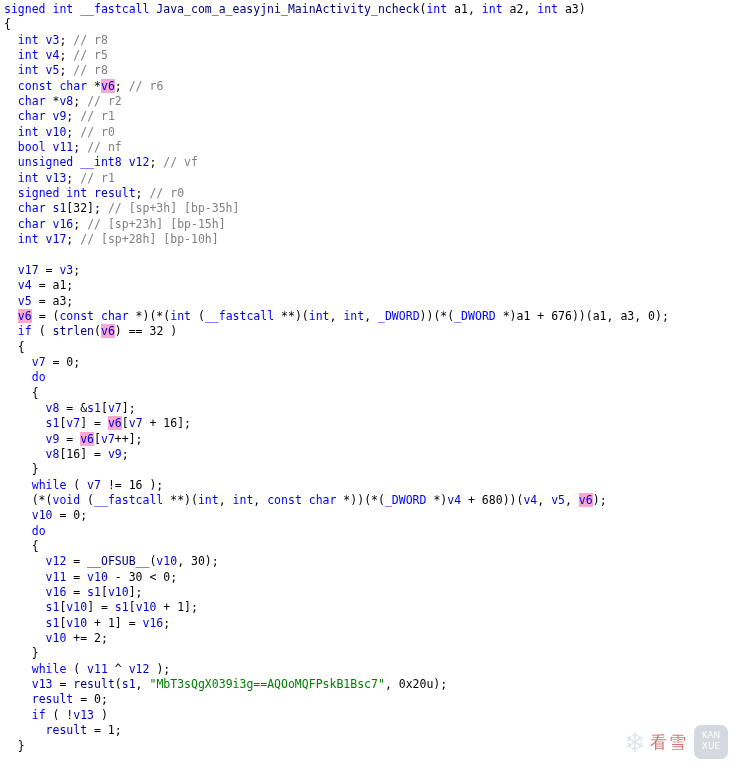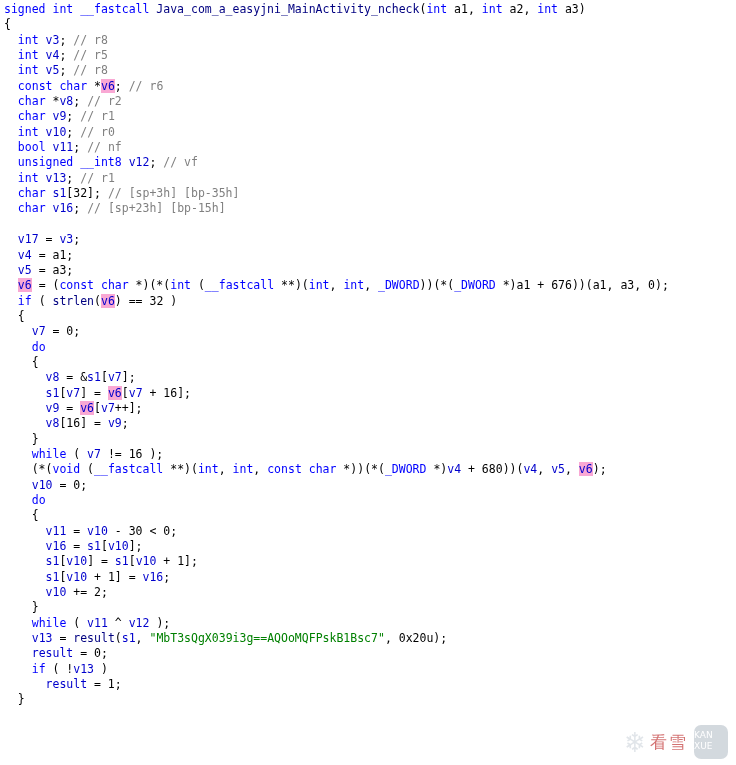--- a/index.html
+++ b/index.html
@@ -72,21 +72,21 @@
   }
   .wm-badge {
     width: 34px;
     height: 34px;
     border-radius: 7px;
     background: #b9c2cb;
     color: #ffffff;
     font-family: "DejaVu Sans", "Liberation Sans", sans-serif;
     font-size: 9px;
     line-height: 11px;
-    text-align: left;
+    text-align: center;
     padding-top: 5px;
     box-sizing: border-box;
     letter-spacing: 0px;
   }
 </style>
 </head>
 <body>
 
 <div id="decompiler-view">
   <div class="code-area" id="code-area">
@@ -95,42 +95,45 @@
       <span class="code-line"><span class="punct">  </span><span class="kw">int </span><span class="var">v3</span><span class="punct">; </span><span class="cmt">// r8</span></span>
       <span class="code-line"><span class="punct">  </span><span class="kw">int </span><span class="var">v4</span><span class="punct">; </span><span class="cmt">// r5</span></span>
       <span class="code-line"><span class="punct">  </span><span class="kw">int </span><span class="var">v5</span><span class="punct">; </span><span class="cmt">// r8</span></span>
       <span class="code-line"><span class="punct">  </span><span class="kw">const char </span><span class="punct">*</span><span class="hl">v6</span><span class="punct">; </span><span class="cmt">// r6</span></span>
       <span class="code-line"><span class="punct">  </span><span class="kw">char </span><span class="punct">*</span><span class="var">v8</span><span class="punct">; </span><span class="cmt">// r2</span></span>
       <span class="code-line"><span class="punct">  </span><span class="kw">char </span><span class="var">v9</span><span class="punct">; </span><span class="cmt">// r1</span></span>
       <span class="code-line"><span class="punct">  </span><span class="kw">int </span><span class="var">v10</span><span class="punct">; </span><span class="cmt">// r0</span></span>
       <span class="code-line"><span class="punct">  </span><span class="kw">bool </span><span class="var">v11</span><span class="punct">; </span><span class="cmt">// nf</span></span>
       <span class="code-line"><span class="punct">  </span><span class="kw">unsigned __int8 </span><span class="var">v12</span><span class="punct">; </span><span class="cmt">// vf</span></span>
       <span class="code-line"><span class="punct">  </span><span class="kw">int </span><span class="var">v13</span><span class="punct">; </span><span class="cmt">// r1</span></span>
+      <span class="code-line"><span class="punct">  </span><span class="kw">signed int </span><span class="var">result</span><span class="punct">; </span><span class="cmt">// r0</span></span>
       <span class="code-line"><span class="punct">  </span><span class="kw">char </span><span class="var">s1</span><span class="punct">[32]; </span><span class="cmt">// [sp+3h] [bp-35h]</span></span>
       <span class="code-line"><span class="punct">  </span><span class="kw">char </span><span class="var">v16</span><span class="punct">; </span><span class="cmt">// [sp+23h] [bp-15h]</span></span>
+      <span class="code-line"><span class="punct">  </span><span class="kw">int </span><span class="var">v17</span><span class="punct">; </span><span class="cmt">// [sp+28h] [bp-10h]</span></span>
       <span class="code-line">&nbsp;</span>
       <span class="code-line"><span class="punct">  </span><span class="var">v17</span><span class="punct"> = </span><span class="var">v3</span><span class="punct">;</span></span>
       <span class="code-line"><span class="punct">  </span><span class="var">v4</span><span class="punct"> = </span><span class="id">a1</span><span class="punct">;</span></span>
       <span class="code-line"><span class="punct">  </span><span class="var">v5</span><span class="punct"> = </span><span class="id">a3</span><span class="punct">;</span></span>
       <span class="code-line"><span class="punct">  </span><span class="hl">v6</span><span class="punct"> = (</span><span class="kw">const char </span><span class="punct">*)(*(</span><span class="kw">int </span><span class="punct">(</span><span class="kw">__fastcall </span><span class="punct">**)(</span><span class="kw">int</span><span class="punct">, </span><span class="kw">int</span><span class="punct">, </span><span class="kw">_DWORD</span><span class="punct">))(*(</span><span class="kw">_DWORD </span><span class="punct">*)</span><span class="id">a1</span><span class="punct"> + 676))(</span><span class="id">a1</span><span class="punct">, </span><span class="id">a3</span><span class="punct">, 0);</span></span>
       <span class="code-line"><span class="punct">  </span><span class="kw">if </span><span class="punct">( </span><span class="fn">strlen</span><span class="punct">(</span><span class="hl">v6</span><span class="punct">) == 32 )</span></span>
       <span class="code-line"><span class="punct">  {</span></span>
       <span class="code-line"><span class="punct">    </span><span class="var">v7</span><span class="punct"> = 0;</span></span>
       <span class="code-line"><span class="punct">    </span><span class="kw">do</span></span>
       <span class="code-line"><span class="punct">    {</span></span>
       <span class="code-line"><span class="punct">      </span><span class="var">v8</span><span class="punct"> = &amp;</span><span class="var">s1</span><span class="punct">[</span><span class="var">v7</span><span class="punct">];</span></span>
       <span class="code-line"><span class="punct">      </span><span class="var">s1</span><span class="punct">[</span><span class="var">v7</span><span class="punct">] = </span><span class="hl">v6</span><span class="punct">[</span><span class="var">v7</span><span class="punct"> + 16];</span></span>
       <span class="code-line"><span class="punct">      </span><span class="var">v9</span><span class="punct"> = </span><span class="hl">v6</span><span class="punct">[</span><span class="var">v7</span><span class="punct">++];</span></span>
       <span class="code-line"><span class="punct">      </span><span class="var">v8</span><span class="punct">[16] = </span><span class="var">v9</span><span class="punct">;</span></span>
       <span class="code-line"><span class="punct">    }</span></span>
       <span class="code-line"><span class="punct">    </span><span class="kw">while </span><span class="punct">( </span><span class="var">v7</span><span class="punct"> != 16 );</span></span>
       <span class="code-line"><span class="punct">    (*(</span><span class="kw">void </span><span class="punct">(</span><span class="kw">__fastcall </span><span class="punct">**)(</span><span class="kw">int</span><span class="punct">, </span><span class="kw">int</span><span class="punct">, </span><span class="kw">const char </span><span class="punct">*))(*(</span><span class="kw">_DWORD </span><span class="punct">*)</span><span class="var">v4</span><span class="punct"> + 680))(</span><span class="var">v4</span><span class="punct">, </span><span class="var">v5</span><span class="punct">, </span><span class="hl">v6</span><span class="punct">);</span></span>
       <span class="code-line"><span class="punct">    </span><span class="var">v10</span><span class="punct"> = 0;</span></span>
       <span class="code-line"><span class="punct">    </span><span class="kw">do</span></span>
       <span class="code-line"><span class="punct">    {</span></span>
+      <span class="code-line"><span class="punct">      </span><span class="var">v12</span><span class="punct"> = </span><span class="fn">__OFSUB__</span><span class="punct">(</span><span class="var">v10</span><span class="punct">, 30);</span></span>
       <span class="code-line"><span class="punct">      </span><span class="var">v11</span><span class="punct"> = </span><span class="var">v10</span><span class="punct"> - 30 &lt; 0;</span></span>
       <span class="code-line"><span class="punct">      </span><span class="var">v16</span><span class="punct"> = </span><span class="var">s1</span><span class="punct">[</span><span class="var">v10</span><span class="punct">];</span></span>
       <span class="code-line"><span class="punct">      </span><span class="var">s1</span><span class="punct">[</span><span class="var">v10</span><span class="punct">] = </span><span class="var">s1</span><span class="punct">[</span><span class="var">v10</span><span class="punct"> + 1];</span></span>
       <span class="code-line"><span class="punct">      </span><span class="var">s1</span><span class="punct">[</span><span class="var">v10</span><span class="punct"> + 1] = </span><span class="var">v16</span><span class="punct">;</span></span>
       <span class="code-line"><span class="punct">      </span><span class="var">v10</span><span class="punct"> += 2;</span></span>
       <span class="code-line"><span class="punct">    }</span></span>
       <span class="code-line"><span class="punct">    </span><span class="kw">while </span><span class="punct">( </span><span class="var">v11</span><span class="punct"> ^ </span><span class="var">v12</span><span class="punct"> );</span></span>
       <span class="code-line"><span class="punct">    </span><span class="var">v13</span><span class="punct"> = </span><span class="fn">result</span><span class="punct">(</span><span class="var">s1</span><span class="punct">, </span><span class="str">"MbT3sQgX039i3g==AQOoMQFPskB1Bsc7"</span><span class="punct">, 0x20u);</span></span>
       <span class="code-line"><span class="punct">    </span><span class="var">result</span><span class="punct"> = 0;</span></span>
       <span class="code-line"><span class="punct">    </span><span class="kw">if </span><span class="punct">( !</span><span class="var">v13</span><span class="punct"> )</span></span>

